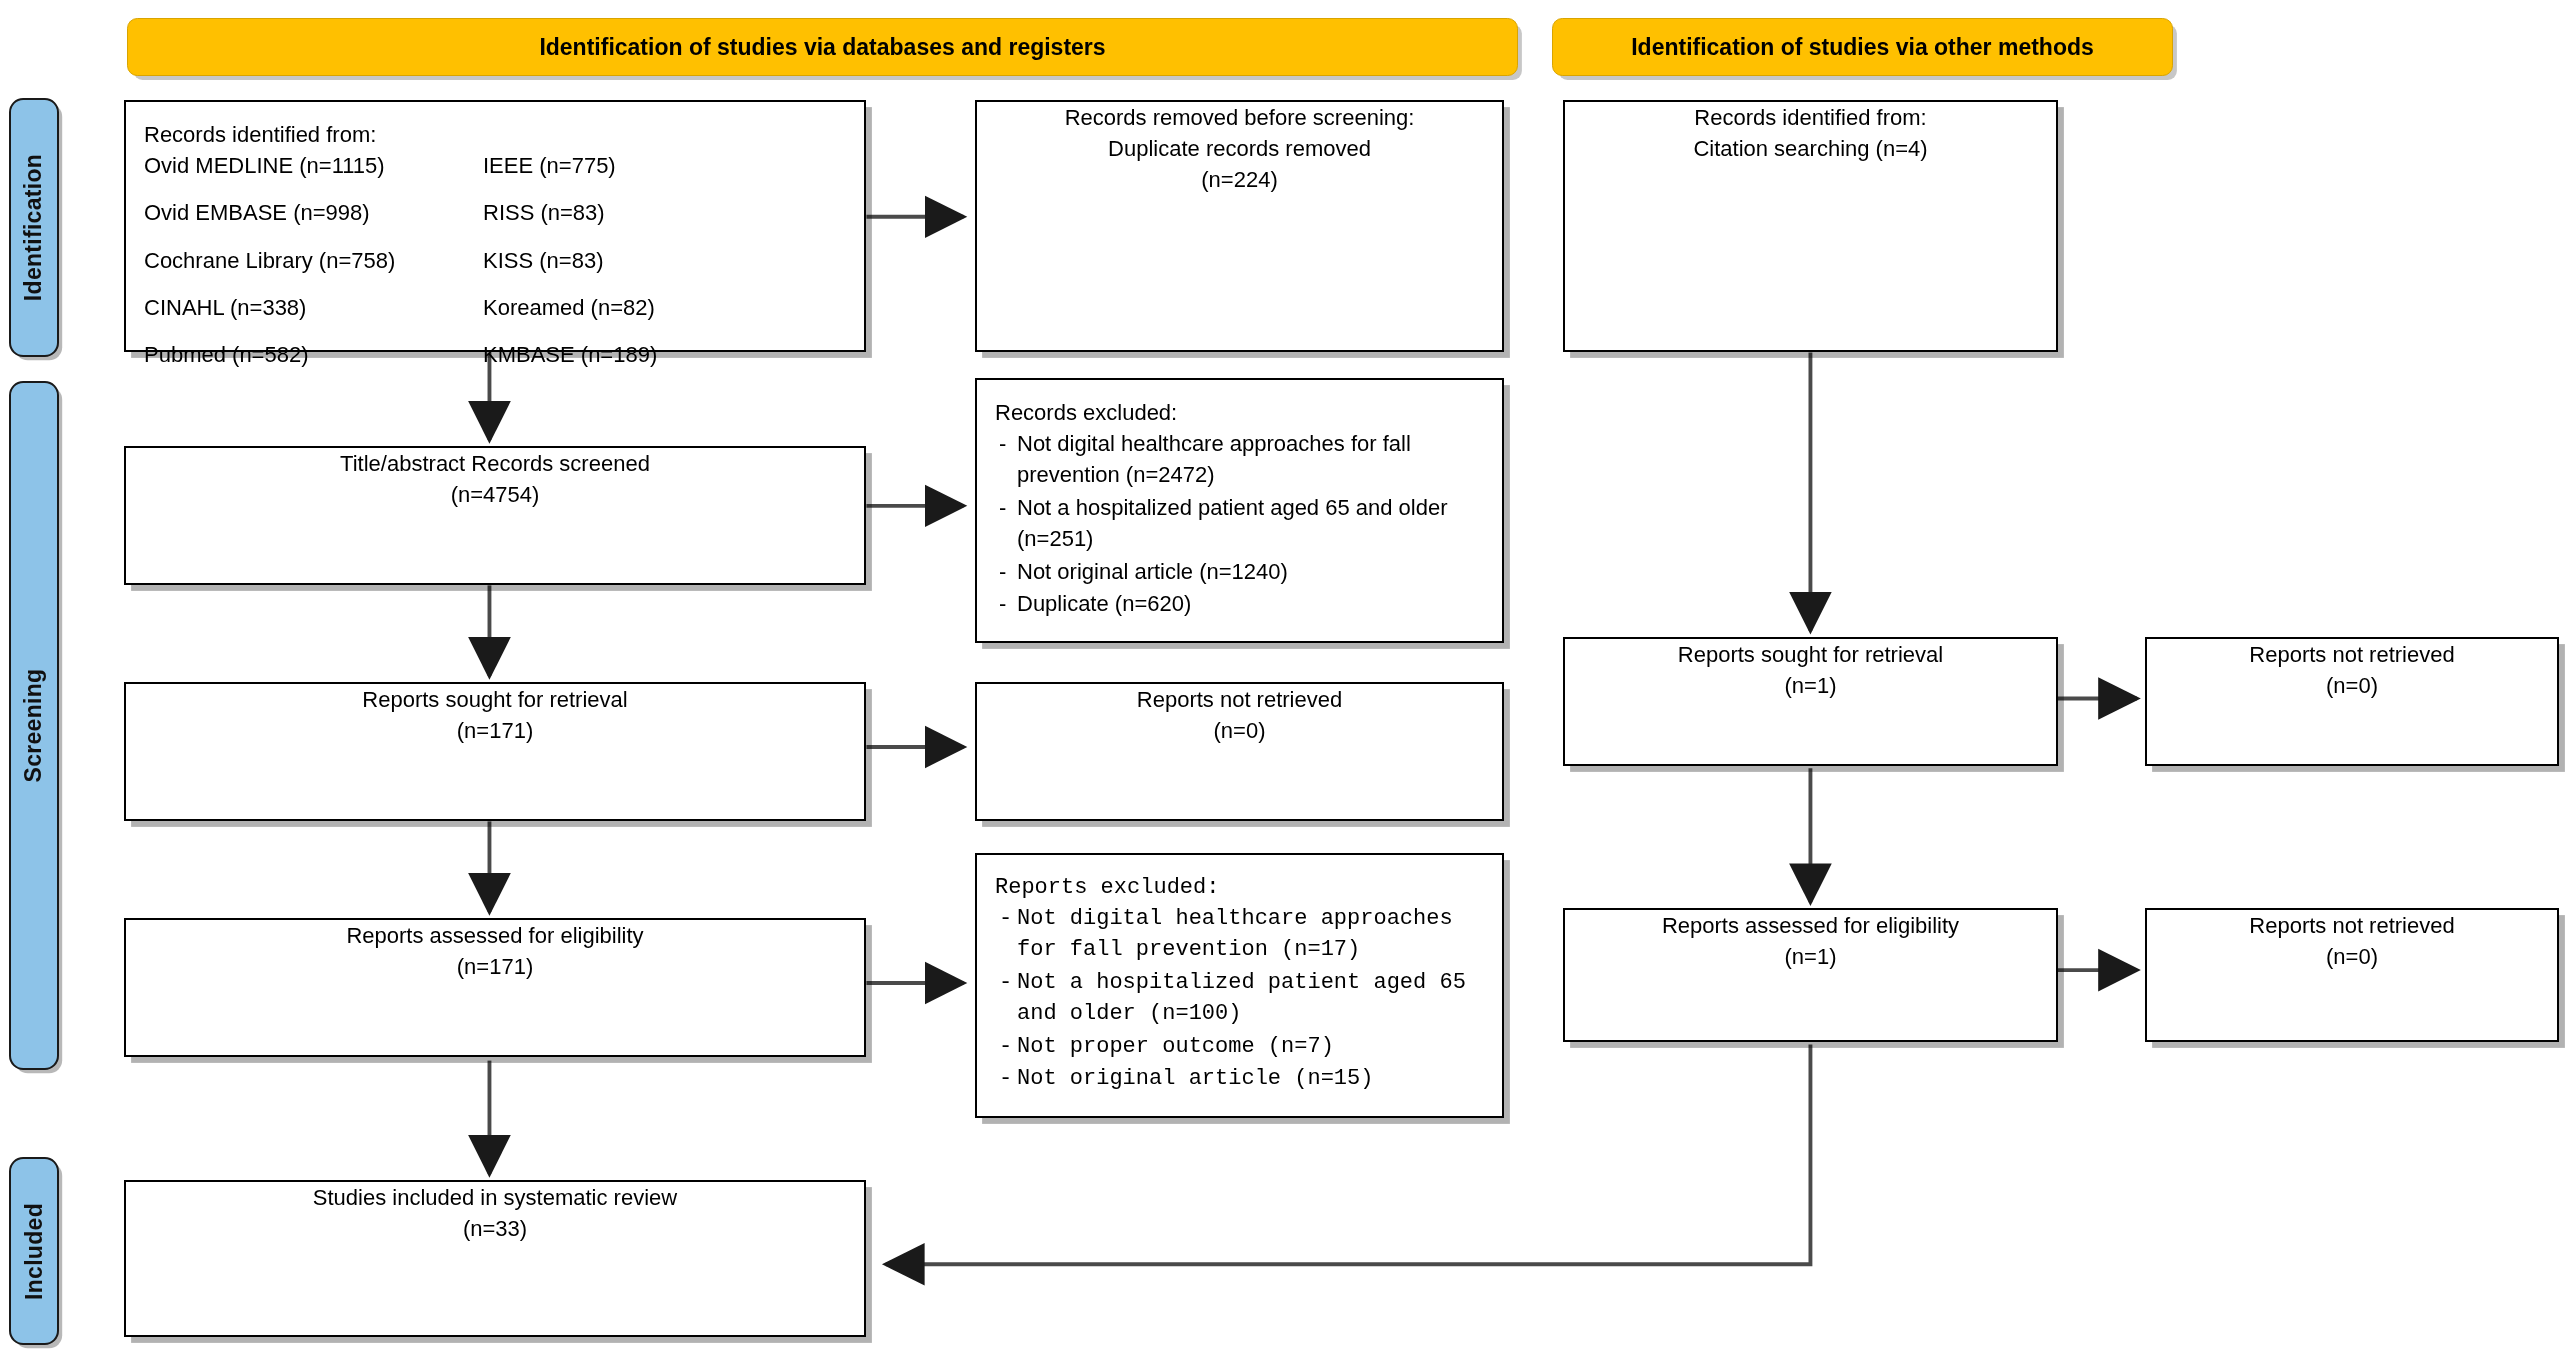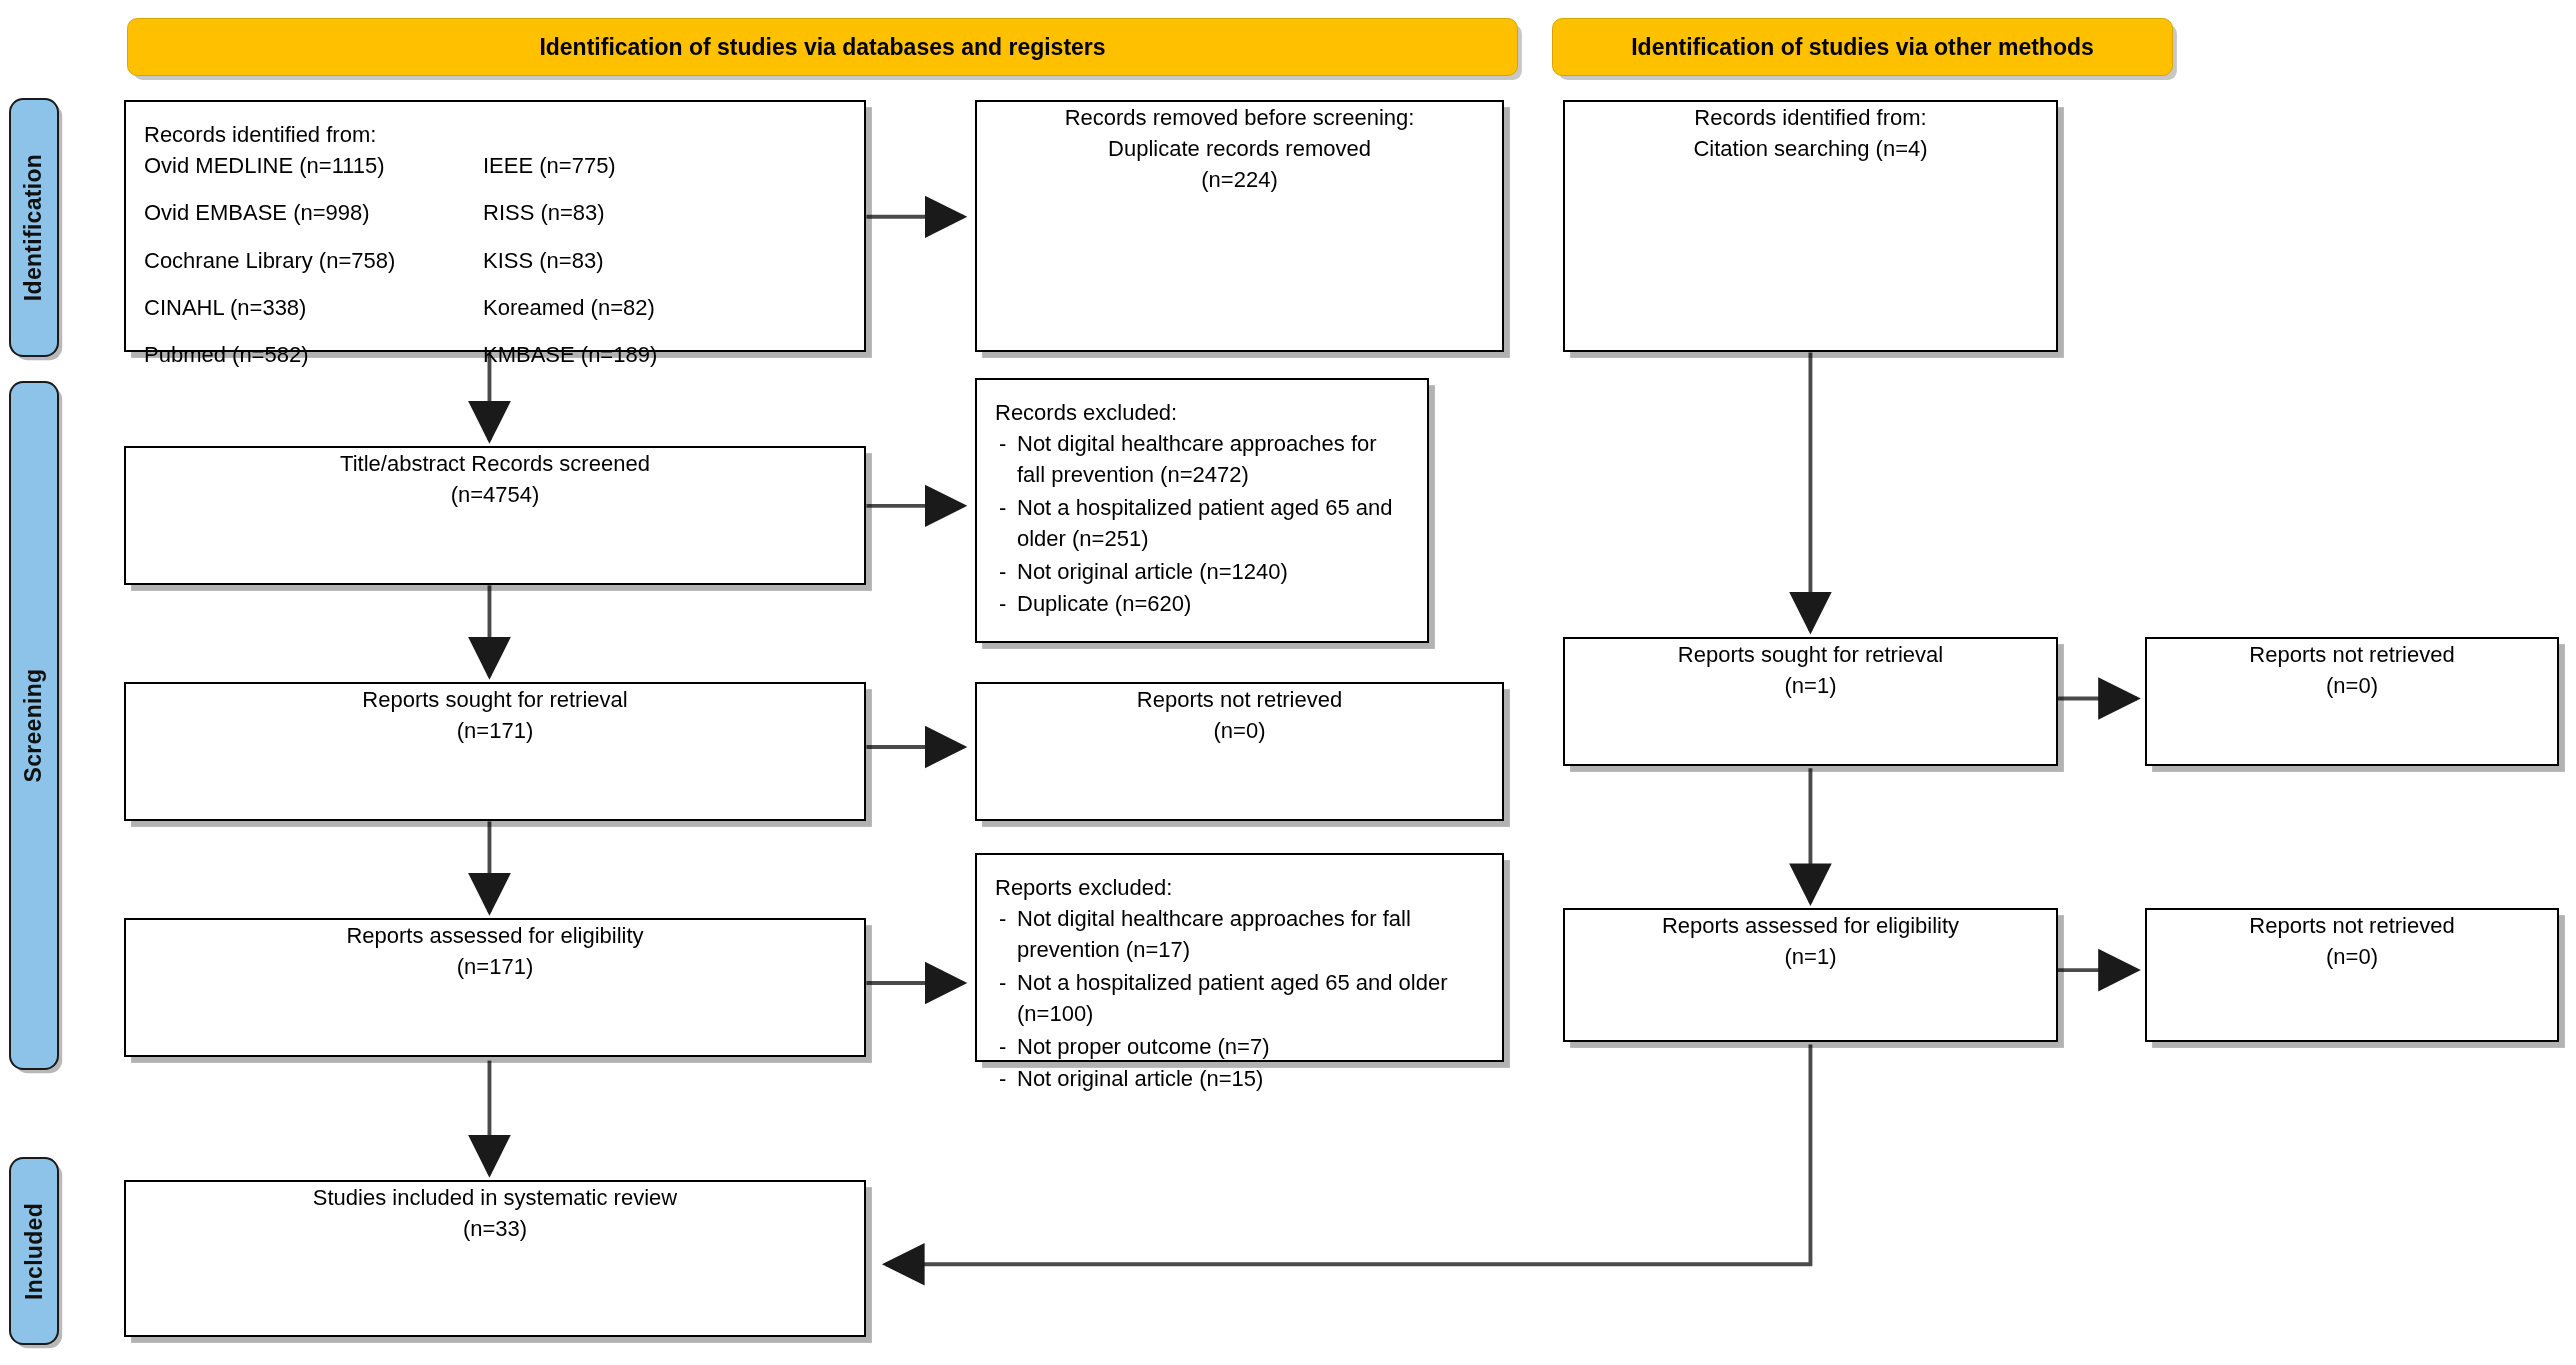--- a/index.html
+++ b/index.html
@@ -201,21 +201,21 @@
     <div class="line">Records removed before screening:</div>
     <div class="line">Duplicate records removed</div>
     <div class="line">(n=224)</div>
   </div>
 
   <div class="node center" style="left:124px; top:446px; width:742px; height:139px;">
     <div class="line">Title/abstract Records screened</div>
     <div class="line">(n=4754)</div>
   </div>
 
-  <div class="node left" style="left:975px; top:378px; width:454px; height:265px;">
+  <div class="node left" style="left:975px; top:378px; width:529px; height:265px;">
     <div class="line">Records excluded:</div>
     <ul class="reasons">
       <li class="wrapline">Not digital healthcare approaches for fall prevention (n=2472)</li>
       <li class="wrapline">Not a hospitalized patient aged 65 and older (n=251)</li>
       <li class="wrapline">Not original article (n=1240)</li>
       <li class="wrapline">Duplicate (n=620)</li>
     </ul>
   </div>
 
   <div class="node center" style="left:124px; top:682px; width:742px; height:139px;">
@@ -226,21 +226,21 @@
   <div class="node center" style="left:975px; top:682px; width:529px; height:139px;">
     <div class="line">Reports not retrieved</div>
     <div class="line">(n=0)</div>
   </div>
 
   <div class="node center" style="left:124px; top:918px; width:742px; height:139px;">
     <div class="line">Reports assessed for eligibility</div>
     <div class="line">(n=171)</div>
   </div>
 
-  <div class="node left" style="left:975px; top:853px; width:529px; height:209px;">
+  <div class="node left" style="left:975px; top:853px; width:529px; height:265px;font-family:Liberation Mono, monospace;">
     <div class="line">Reports excluded:</div>
     <ul class="reasons">
       <li class="wrapline">Not digital healthcare approaches for fall prevention (n=17)</li>
       <li class="wrapline">Not a hospitalized patient aged 65 and older (n=100)</li>
       <li class="wrapline">Not proper outcome (n=7)</li>
       <li class="wrapline">Not original article (n=15)</li>
     </ul>
   </div>
 
   <div class="node center" style="left:124px; top:1180px; width:742px; height:157px;">

